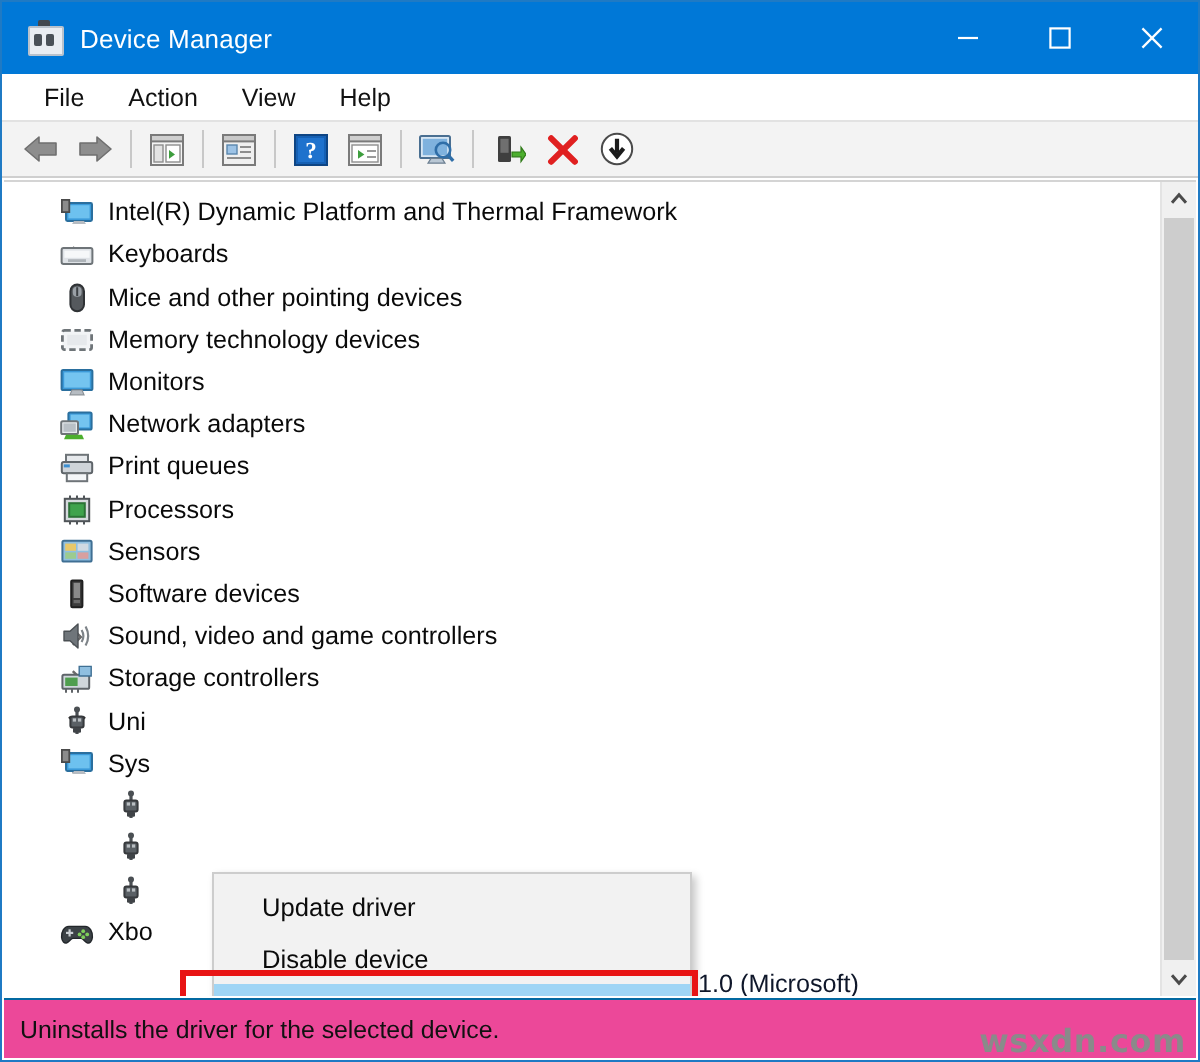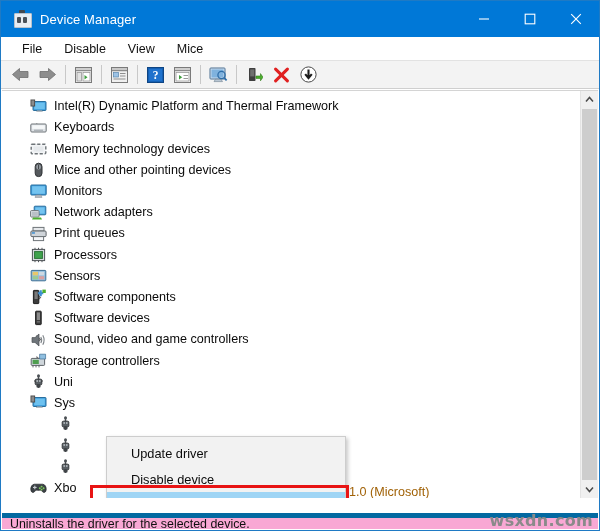--- a/index.html
+++ b/index.html
@@ -118,28 +118,28 @@
 
   
   .redbox{
     position:absolute;left:88px;top:394px;width:259px;height:30px;
     border:3px solid #e81414;box-sizing:border-box;z-index:40;
     pointer-events:none;
   }
 
   
   .occluded{
-    position:absolute;left:347px;top:394px;font-size:12.6px;color:#a16207;
+    position:absolute;left:347px;top:394px;font-size:12.6px;color:#0f172a;
     z-index:5;
   }
 
   
   .statusbar{
-    position:absolute;left:1px;right:1px;bottom:1px;height:16px;
-    background:#f9a8d4;border-top:5px solid #0369a1;
+    position:absolute;left:1px;right:1px;bottom:1px;height:30px;
+    background:#ec4899;border-top:1px solid #0369a1;
     display:flex;align-items:center;box-sizing:border-box;
   }
   .status-text{font-size:12.4px;color:#111111;padding-left:8px;}
   .watermark{
     position:absolute;right:6px;bottom:0;font-size:16px;color:#8a8a8a;
     font-family:"DejaVu Sans",sans-serif;letter-spacing:.3px;font-weight:bold;
   }
 </style>
 </head>
 <body>
@@ -169,23 +169,23 @@
         <svg width="12" height="12" viewBox="0 0 12 12">
             <line x1="1.2" y1="1.2" x2="10.8" y2="10.8" stroke="#ffffff" stroke-width="1.1"></line>
             <line x1="10.8" y1="1.2" x2="1.2" y2="10.8" stroke="#ffffff" stroke-width="1.1"></line>
           </svg>
       </div>
     </div>
   </div>
 
   <div class="menubar">
     <div class="menuitem">File</div>
-    <div class="menuitem">Disable</div>
+    <div class="menuitem">Action</div>
     <div class="menuitem">View</div>
-    <div class="menuitem">Mice</div>
+    <div class="menuitem">Help</div>
   </div>
 
   <div class="toolbar">
     <div class="tbtn">
       <svg width="19" height="15" viewBox="0 0 19 15">
         <path d="M8.5 1.5 L1.5 7.5 L8.5 13.5 L8.5 10.5 L17 10.5 L17 4.5 L8.5 4.5 Z" fill="#8d8d8d" stroke="#6f6f6f" stroke-width="0.8" stroke-linejoin="round"></path>
       </svg>
     </div>
     <div class="tbtn">
       <svg width="19" height="15" viewBox="0 0 19 15">
@@ -293,37 +293,37 @@
             </svg></span>
           <span class="label" style="z-index: 2;">Keyboards</span>
         </div>
         <div class="row lvl0">
           <span class="chev">
             <svg width="9" height="11" viewBox="0 0 9 11">
               <path d="M2.4 1.6 L6.4 5.5 L2.4 9.4" fill="none" stroke="#6b6b6b" stroke-width="1.25"></path>
             </svg>
           </span>
           <span class="ico" style="z-index: 2;"><svg width="17" height="16" viewBox="0 0 17 16">
-              <rect x="1.2" y="3.2" width="14.6" height="9.6" rx="1" fill="#f2f4f6" stroke="#6e7478" stroke-dasharray="3.2 1.8" stroke-width="1.4"></rect>
-              <rect x="3.6" y="5.4" width="9.8" height="5.2" fill="#e6e9ec"></rect>
-            </svg></span>
-          <span class="label" style="z-index: 2;">Memory technology devices</span>
-        </div>
-        <div class="row lvl0">
-          <span class="chev">
-            <svg width="9" height="11" viewBox="0 0 9 11">
-              <path d="M2.4 1.6 L6.4 5.5 L2.4 9.4" fill="none" stroke="#6b6b6b" stroke-width="1.25"></path>
-            </svg>
-          </span>
-          <span class="ico" style="z-index: 2;"><svg width="17" height="16" viewBox="0 0 17 16">
               <rect x="5.2" y="1.2" width="6.8" height="13.4" rx="3.4" fill="#55595d" stroke="#2f3235"></rect>
               <rect x="6.4" y="2.4" width="4.4" height="5" rx="2" fill="#9aa0a6"></rect>
               <line x1="8.6" y1="2.6" x2="8.6" y2="7" stroke="#3c4044"></line>
             </svg></span>
           <span class="label" style="z-index: 2;">Mice and other pointing devices</span>
+        </div>
+        <div class="row lvl0">
+          <span class="chev">
+            <svg width="9" height="11" viewBox="0 0 9 11">
+              <path d="M2.4 1.6 L6.4 5.5 L2.4 9.4" fill="none" stroke="#6b6b6b" stroke-width="1.25"></path>
+            </svg>
+          </span>
+          <span class="ico" style="z-index: 2;"><svg width="17" height="16" viewBox="0 0 17 16">
+              <rect x="1.2" y="3.2" width="14.6" height="9.6" rx="1" fill="#f2f4f6" stroke="#6e7478" stroke-dasharray="3.2 1.8" stroke-width="1.4"></rect>
+              <rect x="3.6" y="5.4" width="9.8" height="5.2" fill="#e6e9ec"></rect>
+            </svg></span>
+          <span class="label" style="z-index: 2;">Memory technology devices</span>
         </div>
         <div class="row lvl0">
           <span class="chev">
             <svg width="9" height="11" viewBox="0 0 9 11">
               <path d="M2.4 1.6 L6.4 5.5 L2.4 9.4" fill="none" stroke="#6b6b6b" stroke-width="1.25"></path>
             </svg>
           </span>
           <span class="ico" style="z-index: 2;"><svg width="17" height="16" viewBox="0 0 17 16">
               <rect x="0.8" y="2" width="15.4" height="10" rx="0.8" fill="#3b9ad9" stroke="#2a6f9e"></rect>
               <rect x="2.1" y="3.2" width="12.8" height="7.6" fill="#74c4f0"></rect>
@@ -387,35 +387,20 @@
             </svg>
           </span>
           <span class="ico" style="z-index: 2;"><svg width="17" height="16" viewBox="0 0 17 16">
               <rect x="1.2" y="2.4" width="14.6" height="10.4" rx="0.8" fill="#8fbfe0" stroke="#3f6f93"></rect>
               <rect x="2.6" y="3.8" width="5.4" height="3.6" fill="#e8c86a"></rect>
               <rect x="8.8" y="3.8" width="5.4" height="3.6" fill="#cfd9e2"></rect>
               <rect x="2.6" y="8.2" width="5.4" height="3.2" fill="#9ccb8f"></rect>
               <rect x="8.8" y="8.2" width="5.4" height="3.2" fill="#d9a0a0"></rect>
             </svg></span>
           <span class="label" style="z-index: 2;">Sensors</span>
-        </div>
-        <div class="row lvl0">
-          <span class="chev">
-            <svg width="9" height="11" viewBox="0 0 9 11">
-              <path d="M2.4 1.6 L6.4 5.5 L2.4 9.4" fill="none" stroke="#6b6b6b" stroke-width="1.25"></path>
-            </svg>
-          </span>
-          <span class="ico" style="z-index: 2;"><svg width="17" height="16" viewBox="0 0 17 16">
-              <rect x="3.4" y="1.4" width="5.4" height="13.2" rx="0.6" fill="#3d3d3d" stroke="#1f1f1f"></rect>
-              <rect x="4.5" y="2.6" width="3.2" height="7.4" fill="#7a7a7a"></rect>
-              <rect x="9.6" y="1.2" width="2.2" height="6" fill="#3d8fd1"></rect>
-              <rect x="8.1" y="3.1" width="5.2" height="2.2" fill="#3d8fd1"></rect>
-              <rect x="12.4" y="0.6" width="3.4" height="3.4" fill="#4caf2e"></rect>
-            </svg></span>
-          <span class="label" style="z-index: 2;">Software components</span>
         </div>
         <div class="row lvl0">
           <span class="chev">
             <svg width="9" height="11" viewBox="0 0 9 11">
               <path d="M2.4 1.6 L6.4 5.5 L2.4 9.4" fill="none" stroke="#6b6b6b" stroke-width="1.25"></path>
             </svg>
           </span>
           <span class="ico" style="z-index: 2;"><svg width="17" height="16" viewBox="0 0 17 16">
               <rect x="5.6" y="1.2" width="5.6" height="13.4" rx="0.6" fill="#3d3d3d" stroke="#1f1f1f"></rect>
               <rect x="6.8" y="2.4" width="3.2" height="7.6" fill="#8a8a8a"></rect>

